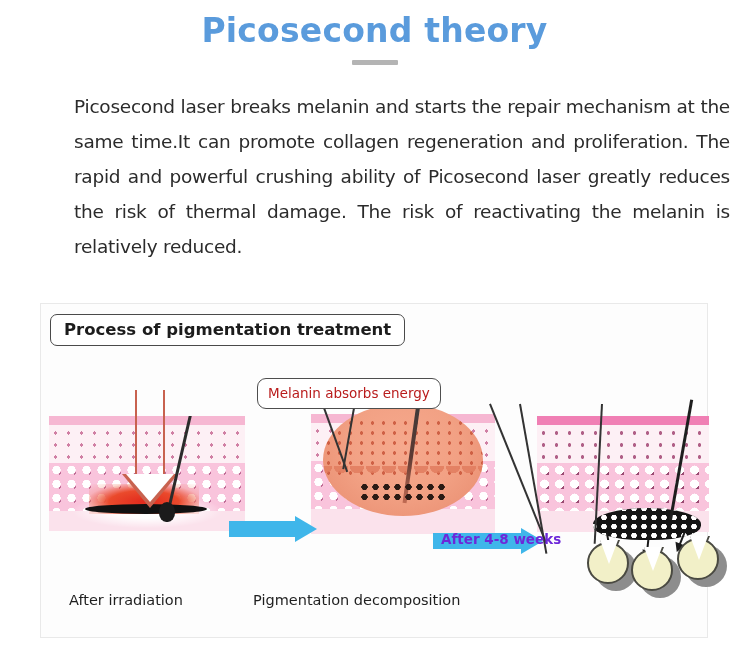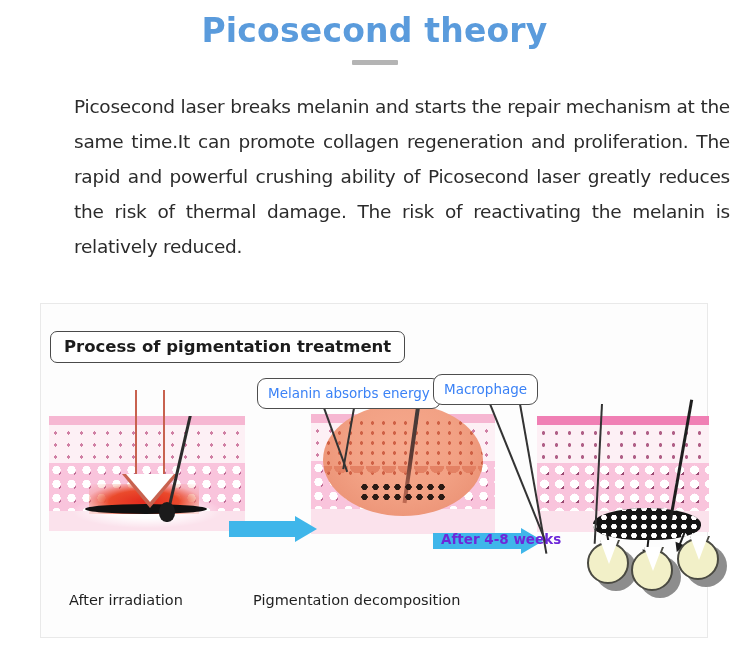--- a/index.html
+++ b/index.html
@@ -56,21 +56,21 @@
     width: 668px;
     height: 335px;
     border: 1px solid #e9e9e9;
     background: #fdfdfd;
     box-sizing: border-box;
   }
 
   .panel-heading {
     position: absolute;
     left: 9px;
-    top: 27px;
+    top: 10px;
     padding: 5px 13px 6px 13px;
     border: 1.4px solid #4a4a4a;
     border-radius: 7px;
     background: #ffffff;
     font-family: "DejaVu Sans", sans-serif;
     font-size: 16.5px;
     font-weight: 700;
     color: #1c1c1c;
     white-space: nowrap;
     z-index: 6;
@@ -380,21 +380,21 @@
   #feed3 { left: 640px; top: 176px; height: 14px; transform: rotate(22deg); }
 
   
   .callout {
     position: absolute;
     border: 1.6px solid #4e4e4e;
     border-radius: 9px;
     background: #ffffff;
     font-family: "DejaVu Sans", sans-serif;
     font-size: 13.5px;
-    color: #3b82f6;
+    color: #b91c1c;
     padding: 6px 10px 7px 10px;
     white-space: nowrap;
     z-index: 10;
   }
   #callout-melanin { left: 216px; top: 22px; }
   #callout-macrophage { left: 392px; top: 18px; }
 
   .leader {
     position: absolute;
     background: #333333;
@@ -514,19 +514,18 @@
       <div class="mouth"></div>
     </div>
     <div class="macrophage" id="mac3">
       <div class="shadow"></div>
       <div class="cell"></div>
       <div class="mouth-edge"></div>
       <div class="mouth"></div>
     </div>
 
     <div class="callout" id="callout-melanin">Melanin absorbs energy</div>
-    <div class="callout" id="callout-macrophage">Macrophage</div>
 
     <div class="caption" id="cap1">After irradiation</div>
     <div class="caption" id="cap2">Pigmentation decomposition</div>
 
   </div>
 </section>
 
 </body></html>

